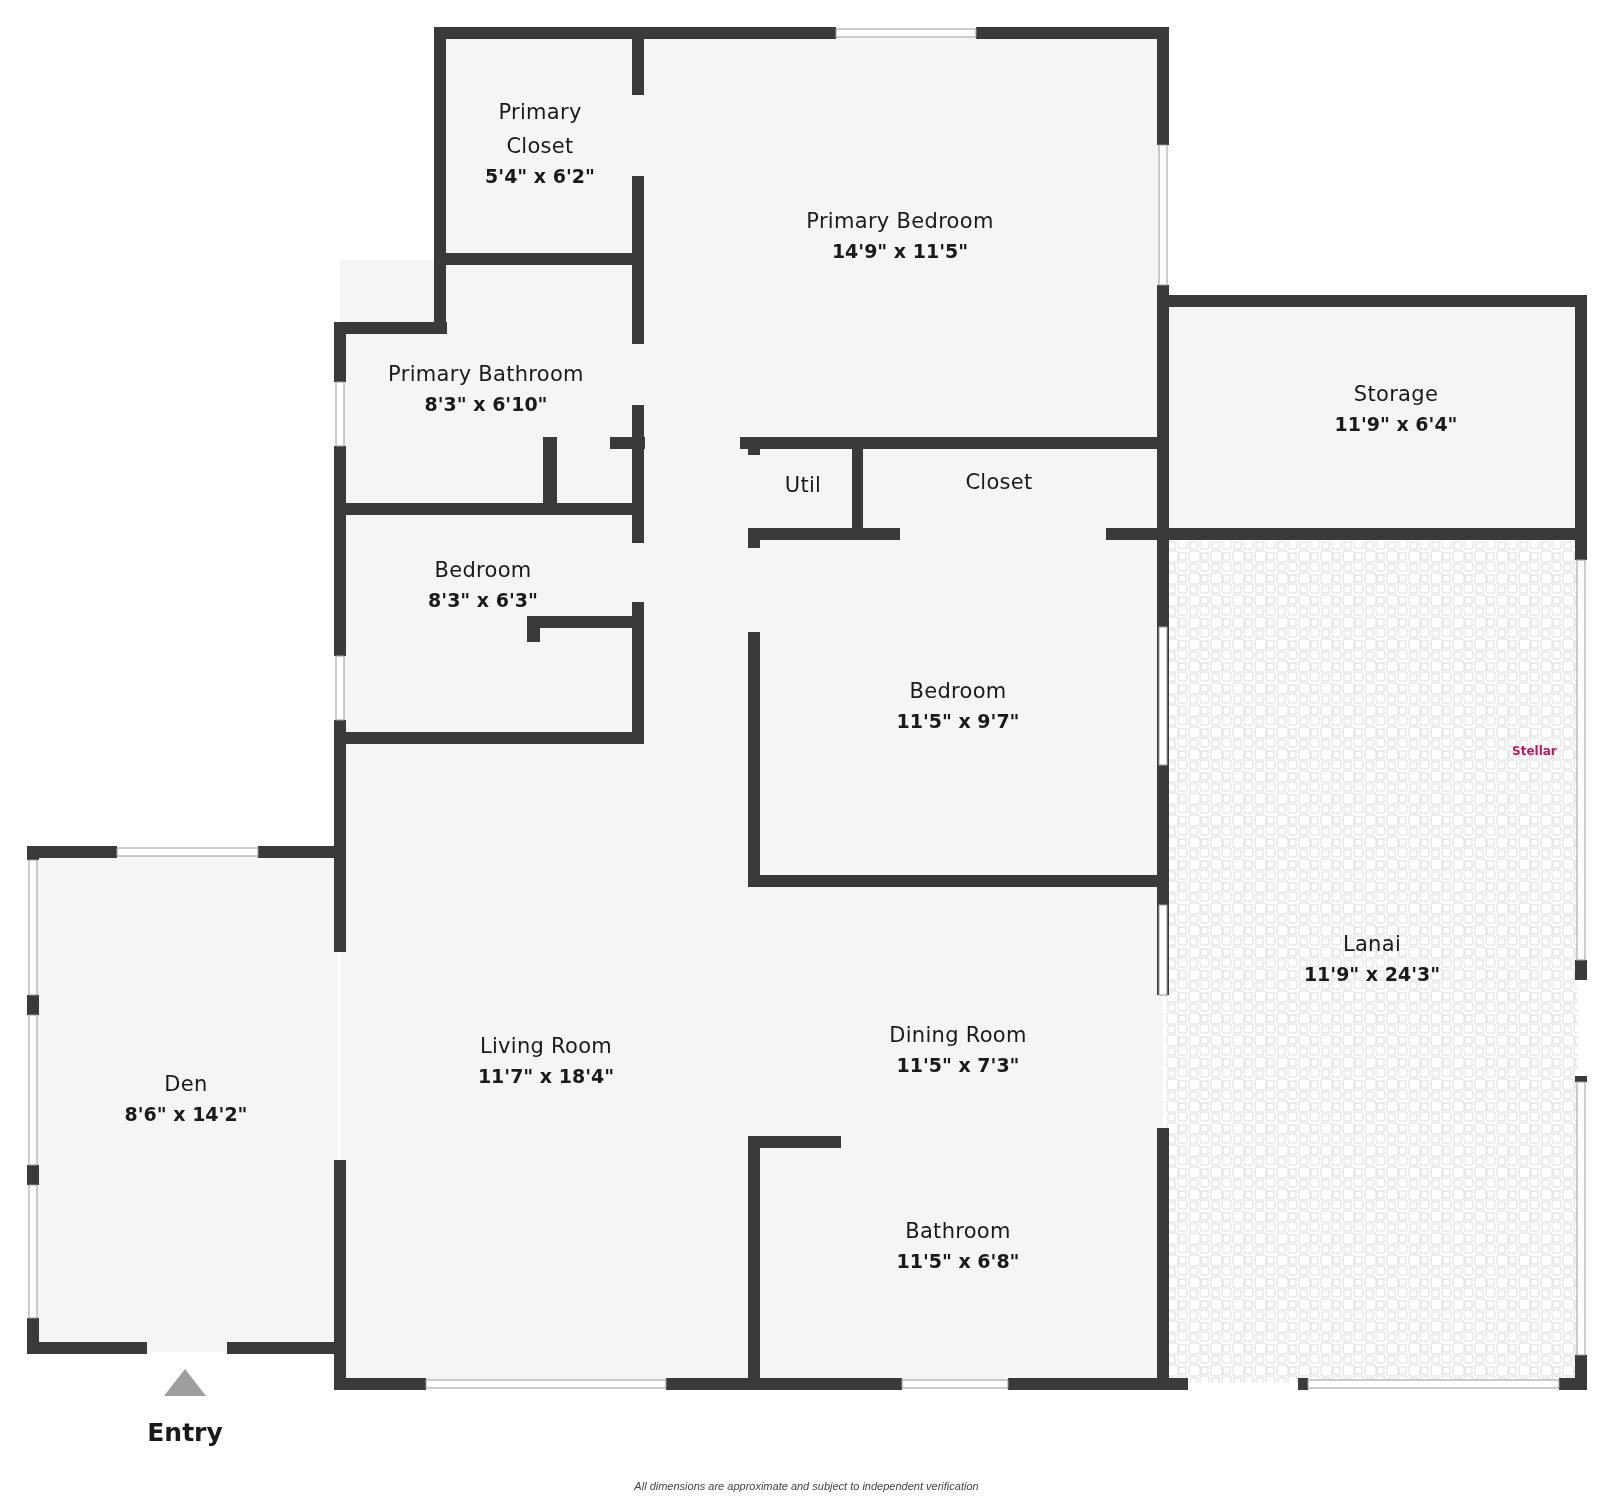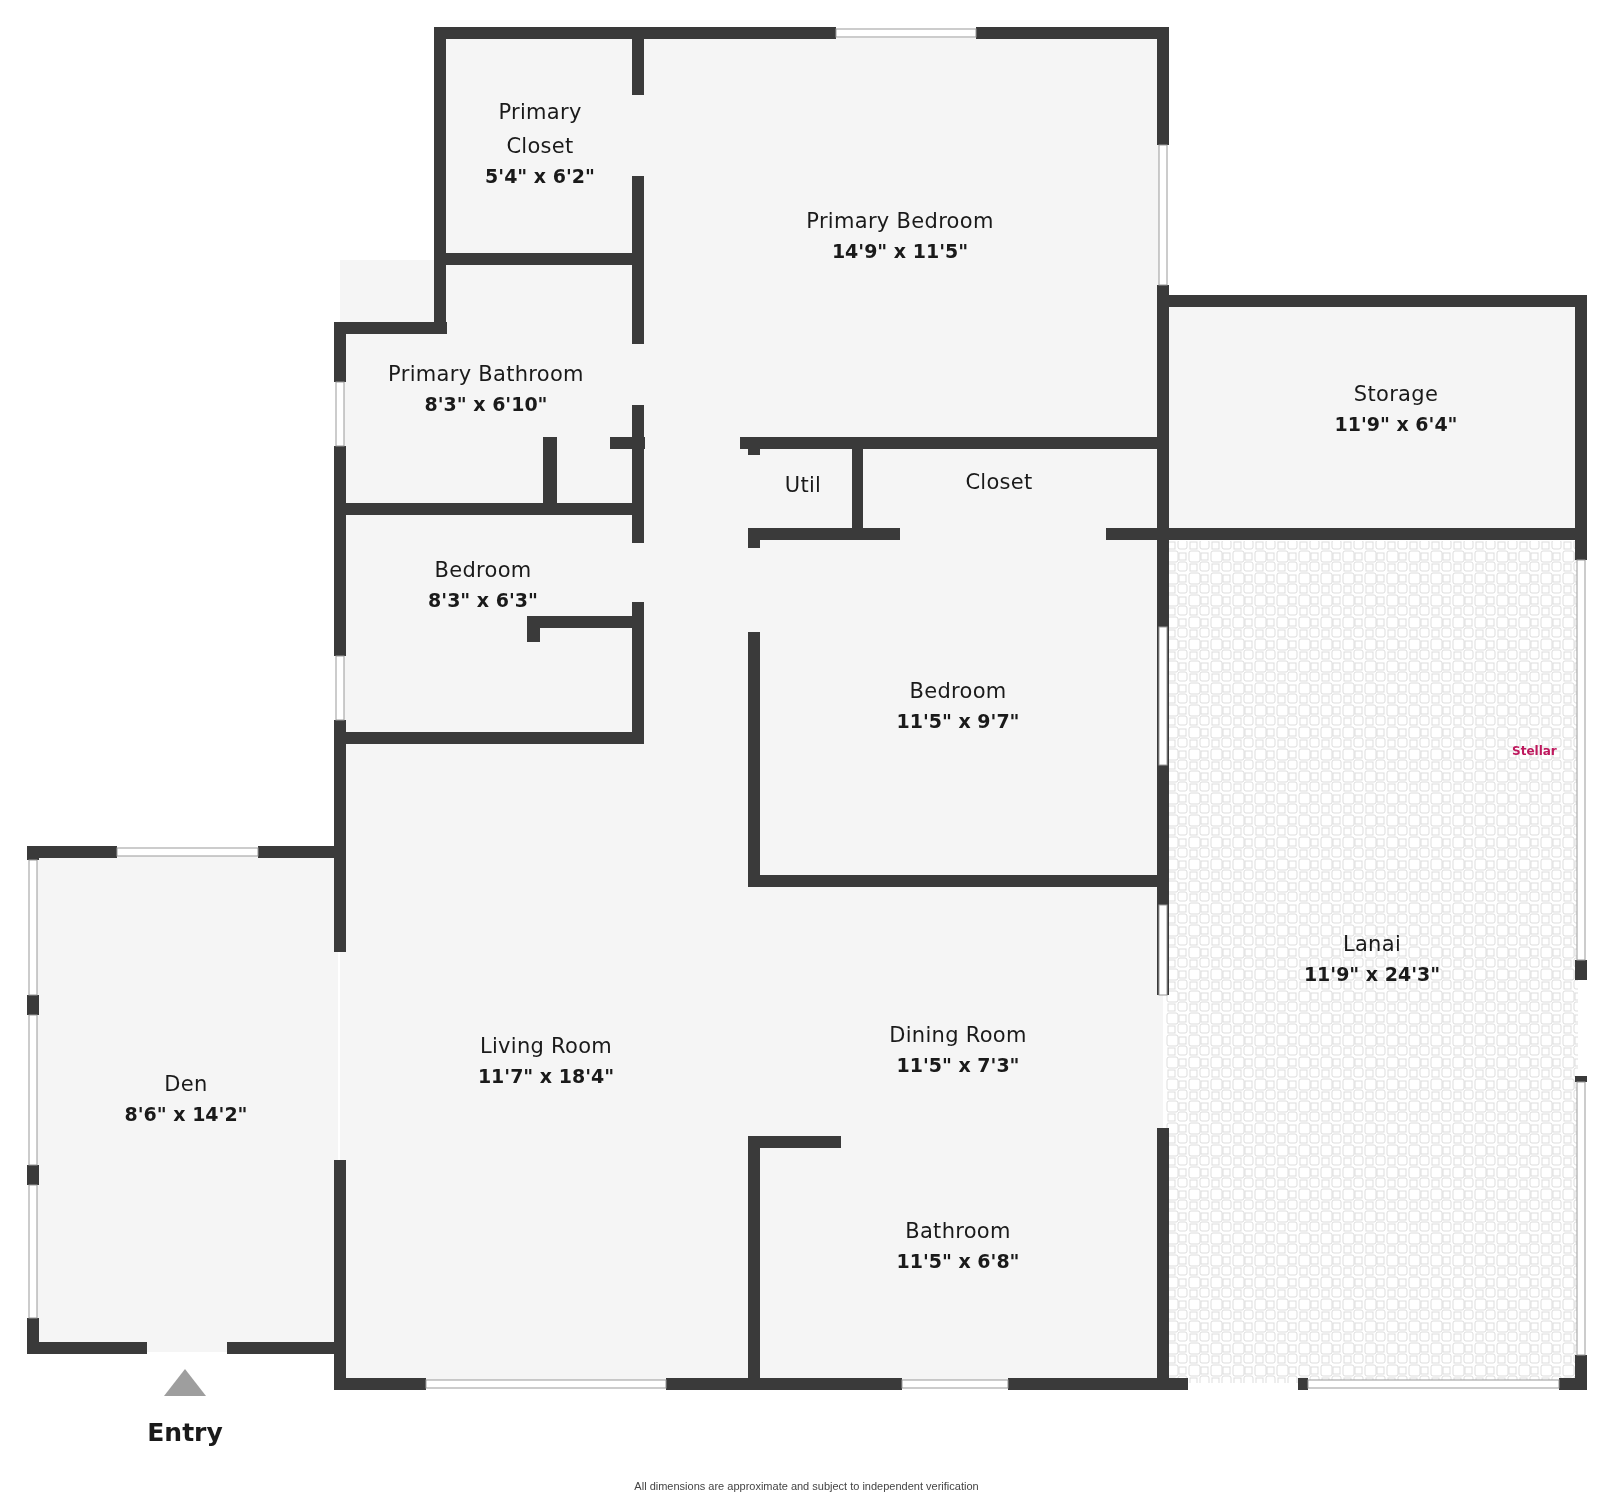--- a/index.html
+++ b/index.html
@@ -2,21 +2,21 @@
 <html><head>
 <meta charset="utf-8">
 <style>
   html,body{margin:0;padding:0;background:#ffffff;}
   body{width:1613px;height:1500px;position:relative;overflow:hidden;font-family:"DejaVu Sans","Liberation Sans",sans-serif;}
   #plan{position:absolute;left:0;top:0;width:1613px;height:1500px;}
   .lbl{position:absolute;text-align:center;color:#1a1a1a;transform:translate(-50%,0);white-space:nowrap;}
   .lbl .nm{display:block;font-weight:normal;font-size:21px;line-height:33px;letter-spacing:0.3px;}
   .lbl .dm{display:block;font-weight:bold;font-size:19px;line-height:26px;}
   .entry-lbl{position:absolute;left:185px;top:1418px;transform:translate(-50%,0);font-weight:bold;font-size:25px;color:#1a1a1a;}
-  .footer{position:absolute;left:0;width:1613px;top:1480px;text-align:center;font-size:11px;color:#444;font-family:"Liberation Sans",sans-serif;}
+  .footer{position:absolute;left:0;width:1613px;top:1480px;text-align:center;font-size:11px;color:#444;font-family:"Liberation Sans",sans-serif;font-style:italic;}
   .watermark{position:absolute;left:1512px;top:744px;font-size:12px;color:#be185d;font-weight:bold;}
 </style>
 </head>
 <body>
 
 <svg id="plan" viewBox="0 0 1613 1500" xmlns="http://www.w3.org/2000/svg">
   <defs>
     <pattern id="tile" width="22" height="22" patternUnits="userSpaceOnUse">
       <rect width="22" height="22" fill="#ffffff"></rect>
       <rect x="1" y="1" width="11" height="11" rx="2" fill="none" stroke="#dddddd" stroke-width="1"></rect>

